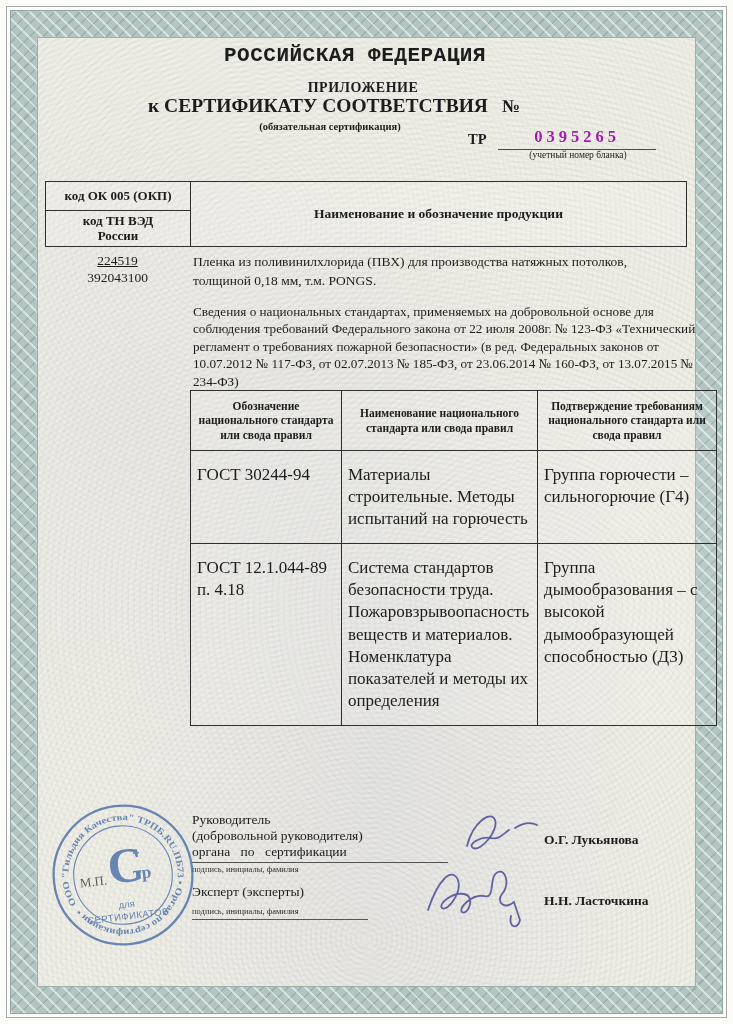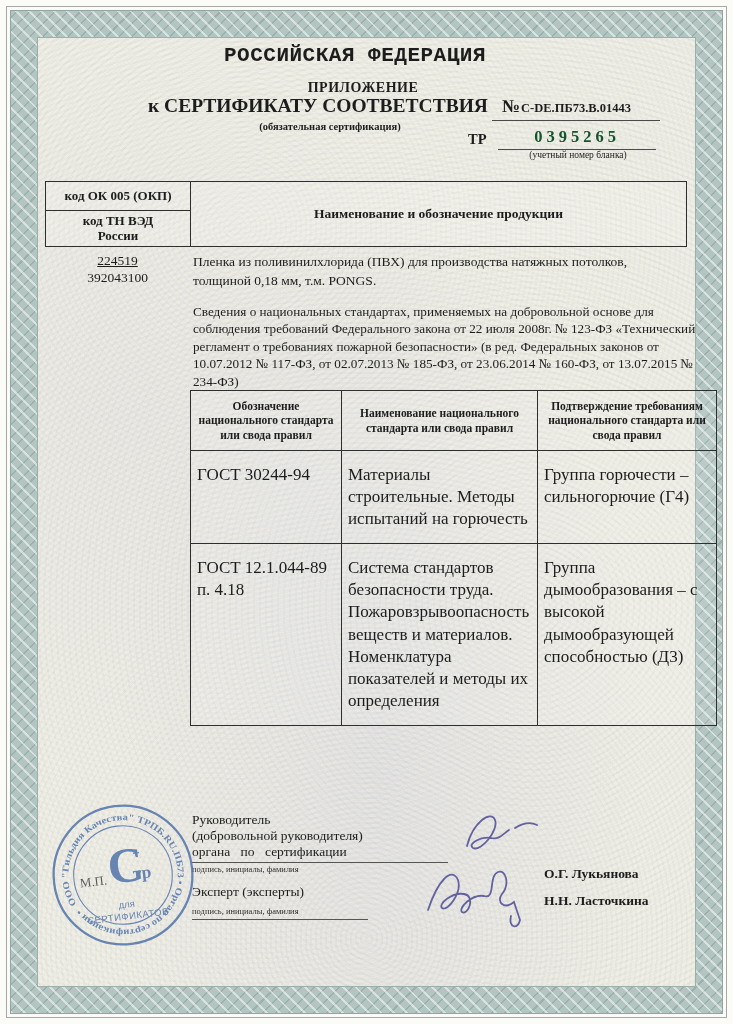--- a/index.html
+++ b/index.html
@@ -23,21 +23,21 @@
 
   .country{left:0;top:44px;width:710px;text-align:center;font-size:21px;font-weight:bold;letter-spacing:.5px;font-family:Liberation Mono, monospace;}
   .doc-type{left:0;top:80px;width:726px;text-align:center;font-size:14px;font-weight:bold;letter-spacing:.5px;}
   .cert-line{left:148px;top:95px;font-size:19.5px;font-weight:bold;white-space:nowrap;}
   .num-sign{font-size:18px;margin-left:14px;}
   .cert-num{left:492px;top:101px;width:168px;text-align:center;font-size:12.5px;font-weight:bold;
     border-bottom:1.5px solid #4a4a4a;padding-bottom:4px;}
   .cert-kind{left:150px;top:121px;width:360px;text-align:center;font-size:10.5px;font-weight:bold;}
   .tr-label{left:468px;top:131px;font-size:14.5px;font-weight:bold;}
   .blank-num{left:498px;top:127px;width:158px;text-align:center;font-size:16.5px;font-weight:600;
-    letter-spacing:4px;color:#14532d;border-bottom:1.5px solid #4a4a4a;padding-bottom:2px;}
+    letter-spacing:4px;color:#a21caf;border-bottom:1.5px solid #4a4a4a;padding-bottom:2px;}
   .blank-cap{left:498px;top:150px;width:160px;text-align:center;font-size:9.5px;}
 
   .t1{left:45px;top:181px;width:640px;height:64px;display:grid;grid-template-columns:145px 1fr;
     border:1.5px solid #2e2e2e;background:rgba(255,255,255,.14);}
   .t1-left{border-right:1.5px solid #2e2e2e;display:grid;grid-template-rows:29px 1fr;}
   .t1-c1{border-bottom:1.5px solid #2e2e2e;display:flex;align-items:center;justify-content:center;
     font-size:13px;font-weight:bold;}
   .t1-c2{display:flex;align-items:center;justify-content:center;text-align:center;
     font-size:13px;font-weight:bold;line-height:1.15;white-space:pre-line;}
   .t1-right{display:flex;align-items:center;justify-content:center;font-size:13.5px;font-weight:bold;}
@@ -52,41 +52,40 @@
   .t2 td,.t2 th{border:1px solid #2e2e2e;font-weight:normal;}
   .t2 th{font-size:11.5px;font-weight:bold;text-align:center;vertical-align:middle;
     padding:3px 4px;line-height:1.25;}
   .t2 td{font-size:17px;vertical-align:top;padding:13px 6px;line-height:1.3;}
   .cw1{width:142px;} .cw2{width:187px;} .cw3{width:170px;}
 
   .role{left:192px;top:812px;width:256px;font-size:13.5px;line-height:1.18;border-bottom:1px solid #555;
     padding-bottom:2px;}
   .role .l3{word-spacing:7px;}
   .cap1{left:192px;top:864px;font-size:8.5px;color:#2e2e2e;}
-  .name1{left:544px;top:832px;font-size:13.5px;font-weight:bold;margin-top:34px;}
+  .name1{left:544px;top:832px;font-size:13.5px;font-weight:bold;}
   .expert{left:192px;top:884px;width:176px;font-size:13.5px;border-bottom:1px solid #555;padding-bottom:19px;}
   .cap2{left:192px;top:906px;font-size:8.5px;color:#2e2e2e;}
   .name2{left:544px;top:893px;font-size:13.5px;font-weight:bold;}
   .sig{opacity:.85;}
   .stamp{left:50px;top:800px;width:146px;height:150px;opacity:.82;transform:rotate(-7deg);}
 </style>
 </head>
 <body>
 
 <div class="page">
   <div class="frame-line"></div>
   <div class="band"></div>
   <div class="paper"></div>
 
   <div class="content">
     <div class="abs country">РОССИЙСКАЯ ФЕДЕРАЦИЯ</div>
     <div class="abs doc-type">ПРИЛОЖЕНИЕ</div>
 
     <div class="abs cert-line"><span>к СЕРТИФИКАТУ СООТВЕТСТВИЯ</span><span class="num-sign">№</span></div>
-    <div class="abs cert-num">C-DE.ПБ73.В.01443</div>
     <div class="abs cert-kind">(обязательная сертификация)</div>
 
     <div class="abs tr-label">ТР</div>
     <div class="abs blank-num">0395265</div>
     <div class="abs blank-cap">(учетный номер бланка)</div>
 
     <div class="abs t1">
       <div class="t1-left">
         <div class="t1-c1">код ОК 005 (ОКП)</div>
         <div class="t1-c2">код ТН ВЭД

